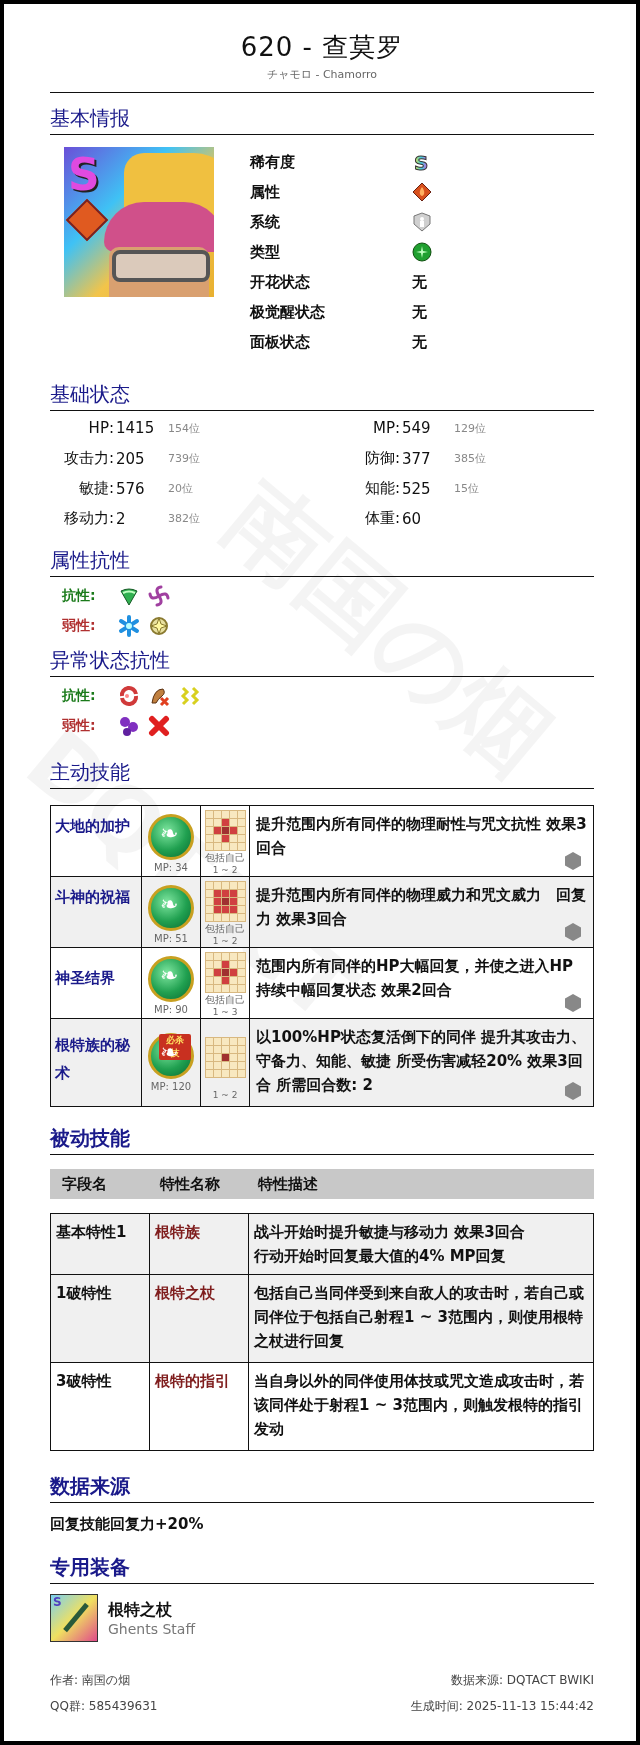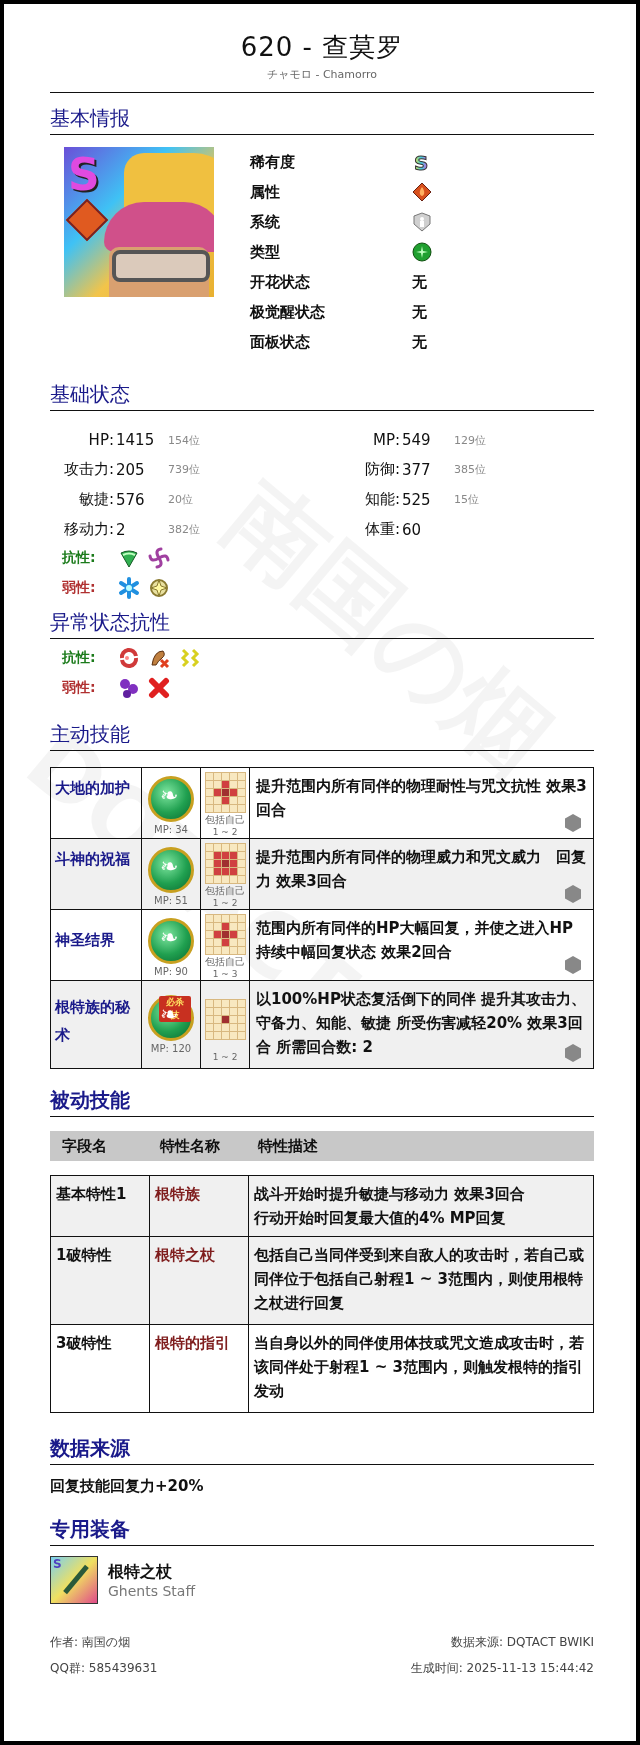--- a/index.html
+++ b/index.html
@@ -36,21 +36,21 @@
   .portrait .s-badge { position: absolute; left: 4px; top: 2px; font-size: 44px; font-weight: bold; color: #e04ae0; text-shadow: 2px 2px 0 #222; }
   .portrait .fire-badge { position: absolute; left: 8px; top: 58px; width: 26px; height: 26px; background: #e05a20; transform: rotate(45deg); border: 2px solid #722; }
 
   .info-grid { margin-left: 36px; margin-top: 0px; }
   .info-row { display: flex; height: 30px; align-items: center; }
   .info-label { width: 162px; font-size: 15px; font-weight: bold; color: #111; }
   .info-val { font-size: 15px; font-weight: bold; }
   .ico { display: inline-block; width: 20px; height: 20px; vertical-align: middle; }
 
   .stats { margin-top: 8px; }
-  .stat-row { display: flex; height: 30px; align-items: flex-end; font-size: 15px; gap: 48px; }
+  .stat-row { display: flex; height: 30px; align-items: flex-start; font-size: 15px; gap: 48px; }
   .stat-cell { display: flex; width: 300px; align-items: center; }
   .stat-lab { text-align: right; width: 64px; }
   .stat-val { width: 52px; margin-left: 2px; }
   .stat-rank { font-size: 11px; color: #888; }
   .stat-cell.right .stat-lab { width: 54px; }
 
   .res-row { display: flex; align-items: center; height: 30px; padding-left: 12px; }
   .res-lab { font-size: 14px; font-weight: bold; width: 56px; }
   .res-lab.good { color: #1a7a1a; }
   .res-lab.bad { color: #b03030; }
@@ -224,20 +224,21 @@
             <span class="stat-rank">382位</span>
           </div>
         <div class="stat-cell right">
             <span class="stat-lab">体重:</span>
             <span class="stat-val">60</span>
             <span class="stat-rank"></span>
           </div>
       </div>
     </div>
 
+    <div class="sec-h" style="margin-top:8px;">属性抗性</div>
     <div style="margin-top:4px;">
       <div class="res-row">
         <span class="res-lab good">抗性:</span>
         <span class="res-ico">
             <svg width="22" height="22">
               <path d="M3 6 Q11 2 19 6 L11 20Z" fill="#30b050" stroke="#155a25"></path>
               <path d="M5 8 Q11 5 17 8" stroke="#c0ffc0" fill="none" stroke-width="2"></path>
             </svg>
           </span>
         <span class="res-ico">

